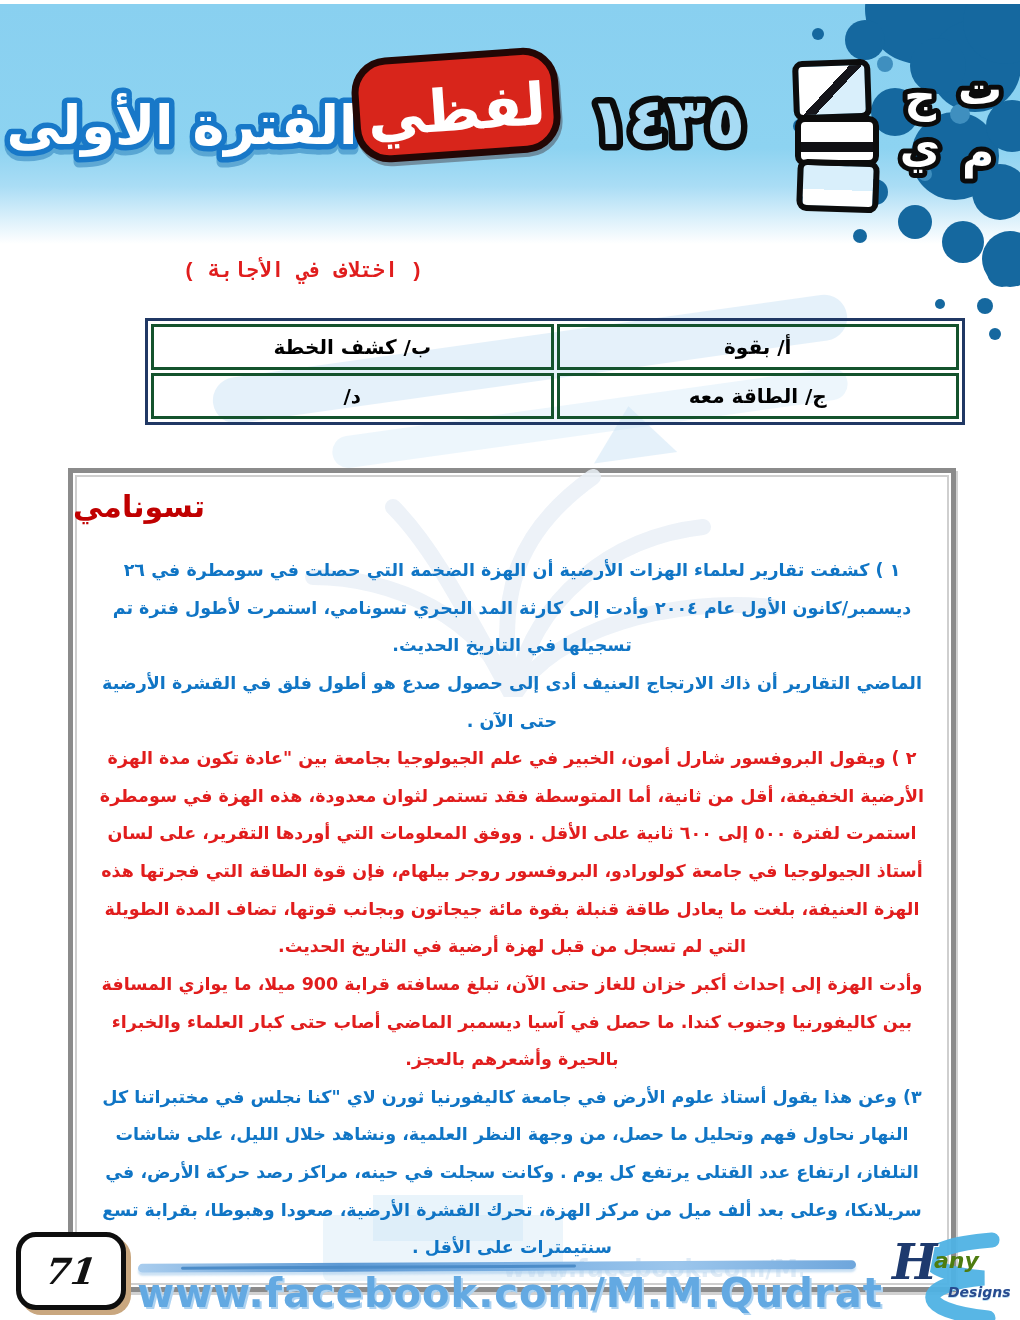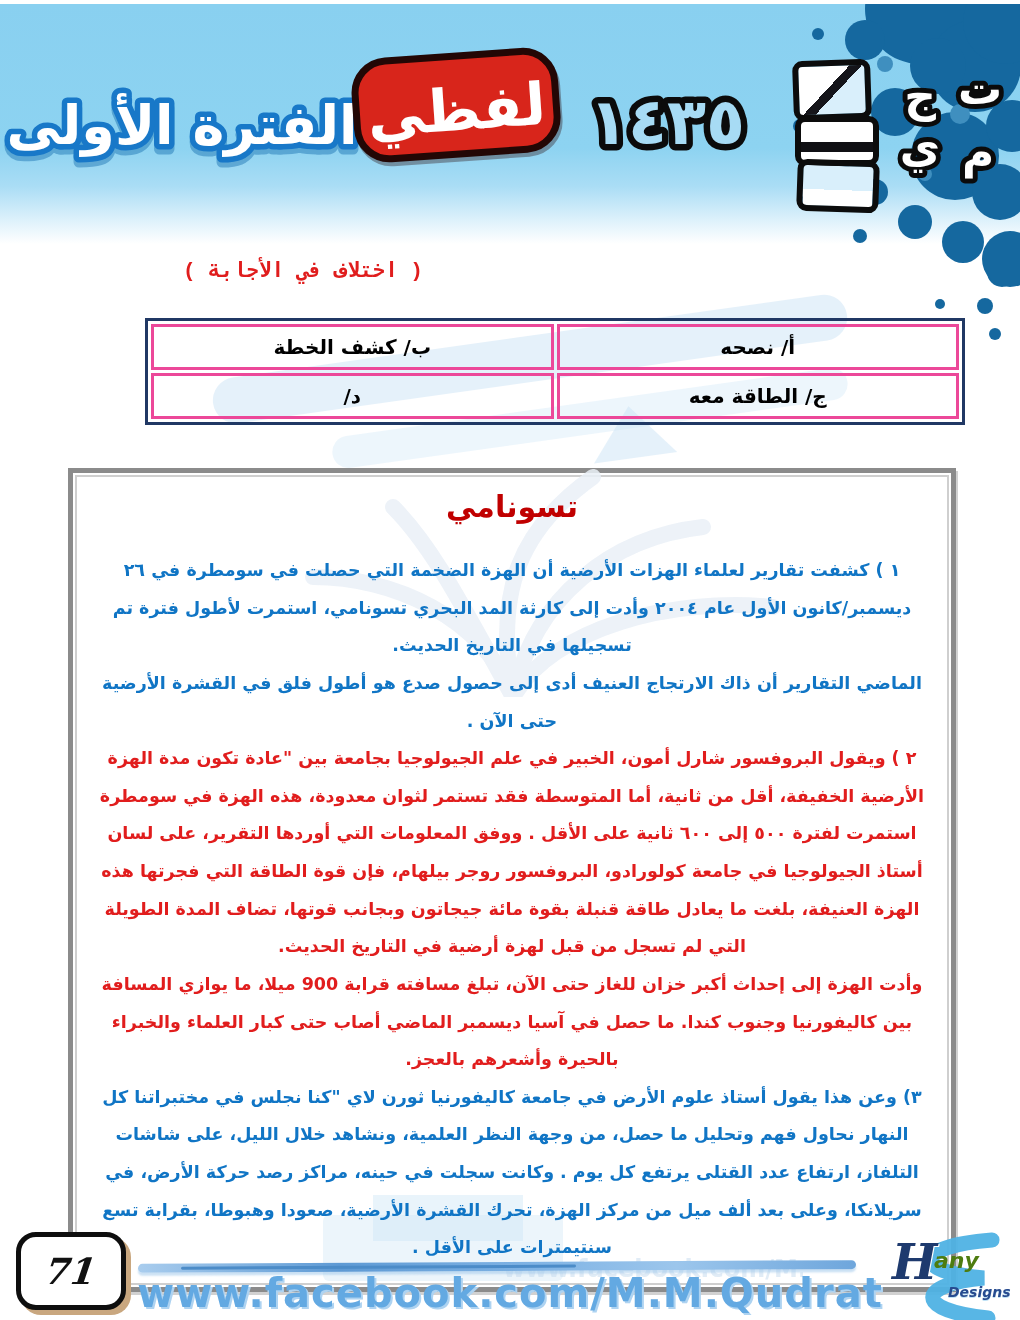--- a/index.html
+++ b/index.html
@@ -30,32 +30,32 @@
   .wm3{left:590px;top:402px;width:0;height:0;border-left:42px solid transparent;border-right:42px solid transparent;
        border-bottom:52px solid #CBE4F6;opacity:.5;transform:rotate(-8deg);}
 
   
   .q-prompt{position:absolute;right:52px;top:256px;z-index:2;font-size:21px;font-weight:bold;color:#000;direction:rtl;}
   .q-note{position:absolute;left:183px;top:254px;z-index:2;font-size:21px;font-weight:bold;color:#E01D1D;direction:rtl;font-family:Liberation Mono, monospace;}
 
   
   .options-table{position:absolute;left:145px;top:314px;width:820px;z-index:2;direction:rtl;
       border-collapse:separate;border-spacing:3px;border:3px solid #203864;background:transparent;}
-  .options-table td{border:3px solid #ec4899;height:38px;width:50%;text-align:center;
+  .options-table td{border:3px solid #14532d;height:38px;width:50%;text-align:center;
       font-size:20px;font-weight:bold;color:#000;background:transparent;}
 
   
   .passage-box{position:absolute;left:68px;top:464px;width:878px;min-height:646px;z-index:2;background:#fff;
       border:5px solid #8B8B8B;box-shadow:inset 0 0 0 2px #ffffff,inset 0 0 0 4px #CFCFCF,2px 3px 0 rgba(0,0,0,.18);}
   .petals{position:absolute;left:160px;top:-6px;opacity:.85;z-index:0;}
   .wm-box1{position:absolute;left:250px;bottom:6px;width:240px;height:66px;background:#D9EBF8;opacity:.5;border-radius:6px;z-index:0;}
   .wm-box2{position:absolute;left:300px;bottom:46px;width:150px;height:46px;background:#CFE6F6;opacity:.45;z-index:0;}
   .wm-url{position:absolute;left:430px;bottom:4px;width:300px;overflow:hidden;white-space:nowrap;
       font-size:24px;font-weight:bold;color:#C9DDEF;opacity:.55;z-index:0;}
-  .passage-title{position:relative;z-index:1;text-align:center;color:#C00000;font-size:30px;font-weight:bold;margin:16px 0 28px;}
+  .passage-title{position:relative;z-index:1;text-align:left;color:#C00000;font-size:30px;font-weight:bold;margin:16px 0 28px;}
   .passage-body{position:relative;z-index:1;direction:rtl;text-align:center;font-weight:bold;
       font-size:17.5px;line-height:2.15;padding:0 26px 20px;}
   .passage-body p{margin:0;}
   .p-blue{color:#1075C5;text-align:center;}
   .p-red{color:#E11D1D;}
 
   
   .page-box{position:absolute;left:16px;top:1228px;width:100px;height:68px;z-index:3;background:#fff;
       border:5px solid #0E0E0E;border-radius:20px;box-shadow:5px 5px 0 #C9A77F;
       display:flex;align-items:center;justify-content:center;}
@@ -143,21 +143,21 @@
 
   <div class="wm wm1"></div>
   <div class="wm wm2"></div>
   <div class="wm wm3"></div>
 
   <div class="q-note">( اختلاف في الأجابة )</div>
 
   <table class="options-table">
     <tbody>
       <tr>
-        <td>أ/ نصحه</td>
+        <td>أ/ بقوة</td>
         <td>ب/ كشف الخطة</td>
       </tr>
       <tr>
         <td>ج/ الطاقة معه</td>
         <td>د/</td>
       </tr>
     </tbody>
   </table>
 
   <div class="passage-box">

